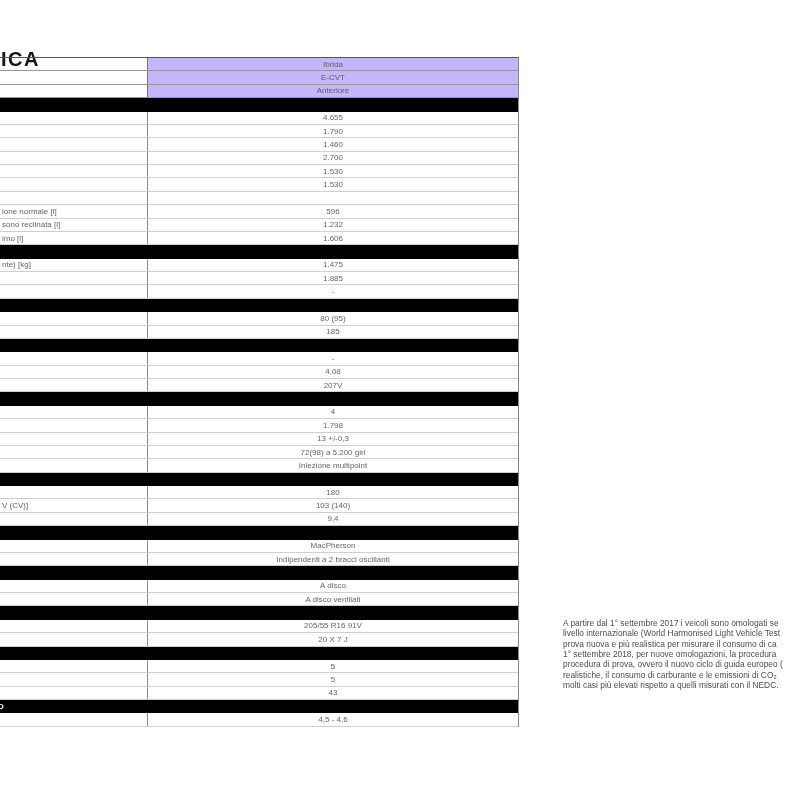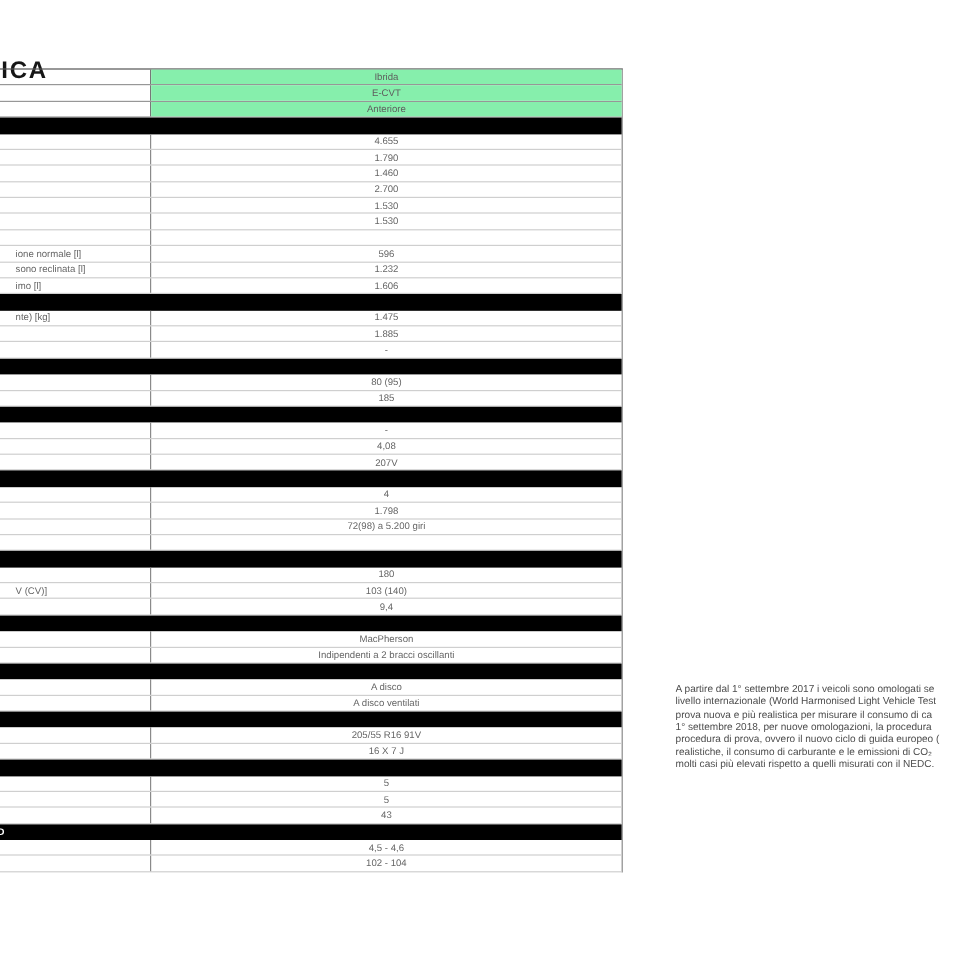--- a/index.html
+++ b/index.html
@@ -15,35 +15,35 @@
     position:absolute;left:0;top:57px;width:519px;
     border-top:1px solid #555;border-right:1px solid #8a8a8a;
     box-sizing:border-box;
   }
   .trow{display:flex;height:13.38px;box-sizing:border-box;align-items:stretch;}
   .trow.header{border-bottom:1px solid #979797;}
   .trow.spec{border-bottom:1px solid #cfcfcf;}
   .trow.section{background:#000;border-bottom:none;}
   .cell{display:flex;align-items:center;box-sizing:border-box;}
   .cell.label{
-    width:126px;border-right:1px solid #8a8a8a;
-    font-size:8px;color:#666;padding-left:13px;overflow:hidden;white-space:nowrap;
+    width:148px;border-right:1px solid #8a8a8a;
+    font-size:8px;color:#666;padding-left:2px;overflow:hidden;white-space:nowrap;
   }
   .cell.value{
     flex:1;justify-content:center;font-size:8px;color:#666;
     overflow:hidden;white-space:nowrap;
   }
-  .cell.value.hdr{background:#86efac;color:#5e5e5e;}
+  .cell.value.hdr{background:#c4b5fd;color:#5e5e5e;}
   .trow.header .cell.label{border-right:1px solid #777;}
   .bar-label{
     color:#fff;font-size:8px;font-weight:700;line-height:13px;
     margin-left:-2px;display:inline-block;
   }
   .regulatory-note{
-    position:absolute;left:563px;top:569px;width:237px;overflow:hidden;
+    position:absolute;left:563px;top:618px;width:237px;overflow:hidden;
   }
   .note-line{
     white-space:nowrap;overflow:hidden;
     font-size:8.4px;line-height:10.35px;color:#4d4d4d;
   }
 </style>
 </head>
 <body>
 
 <div class="page-title">ICA</div>
@@ -151,24 +151,29 @@
       <div class="trow spec">
         <div class="cell label"></div>
         <div class="cell value">4</div>
       </div>
       <div class="trow spec">
         <div class="cell label"></div>
         <div class="cell value">1.798</div>
       </div>
       <div class="trow spec">
         <div class="cell label"></div>
+        <div class="cell value">13 +/-0,3</div>
+      </div>
+      <div class="trow spec">
+        <div class="cell label"></div>
         <div class="cell value">72(98) a 5.200 giri</div>
       </div>
       <div class="trow spec">
         <div class="cell label"></div>
+        <div class="cell value">Iniezione multipoint</div>
       </div>
       <div class="trow section">
         <span class="bar-label"></span>
       </div>
       <div class="trow spec">
         <div class="cell label"></div>
         <div class="cell value">180</div>
       </div>
       <div class="trow spec">
         <div class="cell label">V (CV)]</div>
@@ -202,21 +207,21 @@
       </div>
       <div class="trow section">
         <span class="bar-label"></span>
       </div>
       <div class="trow spec">
         <div class="cell label"></div>
         <div class="cell value">205/55 R16 91V</div>
       </div>
       <div class="trow spec">
         <div class="cell label"></div>
-        <div class="cell value">16 X 7 J</div>
+        <div class="cell value">20 X 7 J</div>
       </div>
       <div class="trow section">
         <span class="bar-label"></span>
       </div>
       <div class="trow spec">
         <div class="cell label"></div>
         <div class="cell value">5</div>
       </div>
       <div class="trow spec">
         <div class="cell label"></div>
@@ -225,24 +230,20 @@
       <div class="trow spec">
         <div class="cell label"></div>
         <div class="cell value">43</div>
       </div>
       <div class="trow section">
         <span class="bar-label">D</span>
       </div>
       <div class="trow spec">
         <div class="cell label"></div>
         <div class="cell value">4,5 - 4,6</div>
-      </div>
-      <div class="trow spec">
-        <div class="cell label"></div>
-        <div class="cell value">102 - 104</div>
       </div>
     </div>
 </div>
 
 <div class="regulatory-note">
     <div class="note-line">A partire dal 1° settembre 2017 i veicoli sono omologati se</div>
     <div class="note-line">livello internazionale (World Harmonised Light Vehicle Test</div>
     <div class="note-line">prova nuova e più realistica per misurare il consumo di ca</div>
     <div class="note-line">1° settembre 2018, per nuove omologazioni, la procedura</div>
     <div class="note-line">procedura di prova, ovvero il nuovo ciclo di guida europeo (</div>

